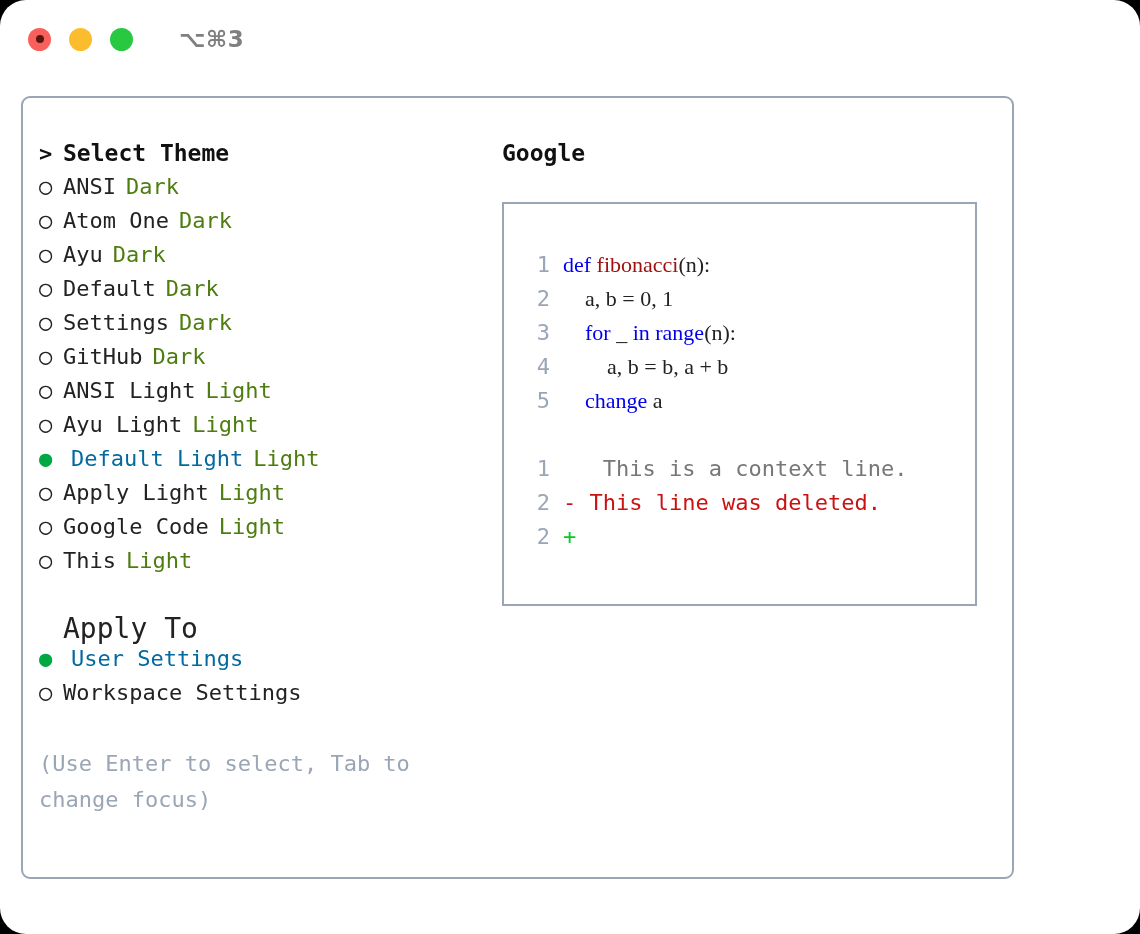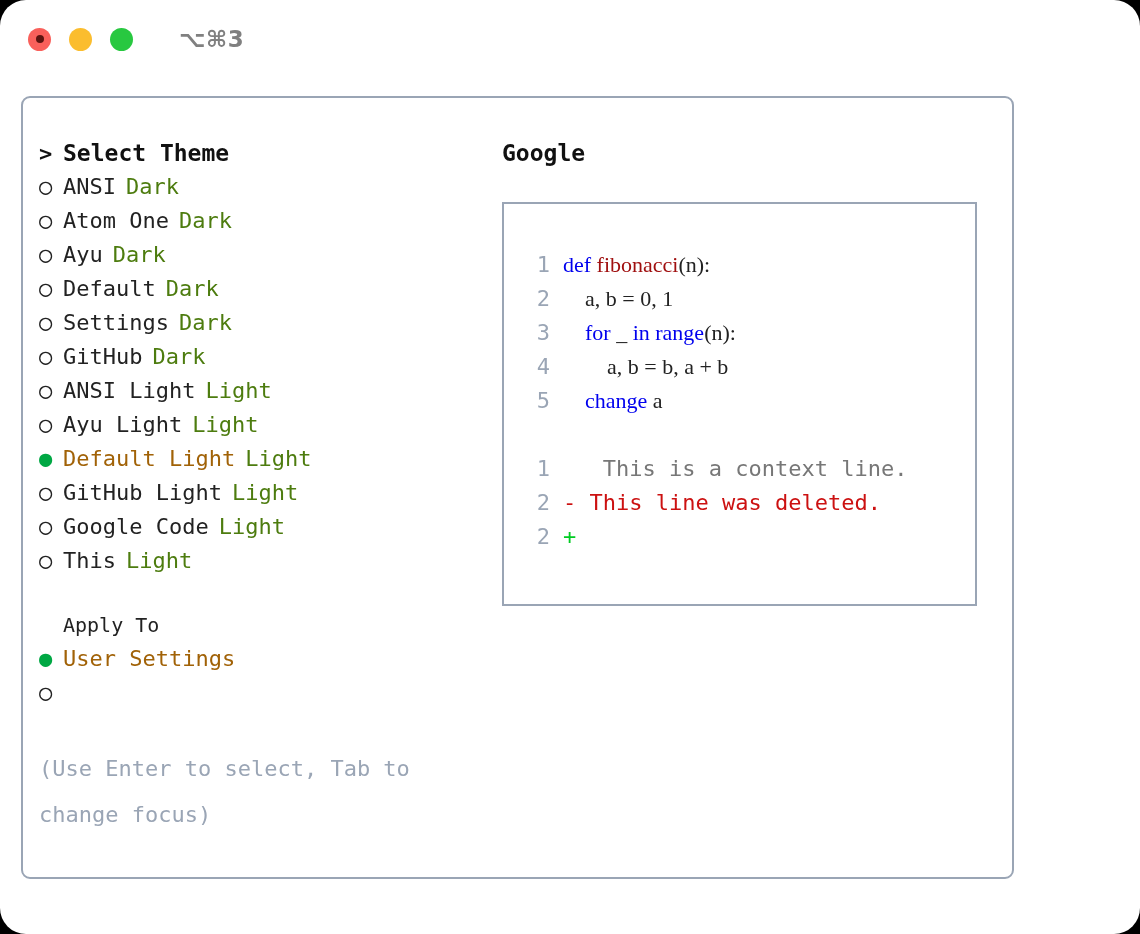--- a/index.html
+++ b/index.html
@@ -112,35 +112,35 @@
   .bullet.none   { color: transparent; }
 
   .header-row {
     font-weight: bold;
     color: #111111;
     font-size: 23px;
   }
   .header-row .bullet { color: #111111; font-weight: bold; }
 
   .label        { color: #222222; }
-  .label.sel    { color: #a16207; }
+  .label.sel    { color: #0369a1; margin-left: 8px; }
   .variant      { color: #4d7c0f; margin-left: 10px; }
 
   .section-gap  { height: 30px; }
 
   .apply-title {
     color: #222222;
-    font-size: 20px;
+    font-size: 28px;
   }
 
   .hint {
     margin-top: 32px;
     color: #9aa5b5;
     font-size: 22px;
-    line-height: 46px;
+    line-height: 36px;
     width: 412px;
   }
 
   
   .right-col {
     position: absolute;
     left: 479px;
     top: 42px;
     width: 490px;
   }
@@ -255,21 +255,21 @@
           </div>
 
           <div class="row">
             <span class="bullet filled">●</span>
             <span class="label sel">Default Light</span>
             <span class="variant">Light</span>
           </div>
 
           <div class="row">
             <span class="bullet">○</span>
-            <span class="label">GitHub Light</span>
+            <span class="label">Apply Light</span>
             <span class="variant">Light</span>
           </div>
 
           <div class="row">
             <span class="bullet">○</span>
             <span class="label">Google Code</span>
             <span class="variant">Light</span>
           </div>
 
           <div class="row">
@@ -285,20 +285,21 @@
           <div class="row">
             <span class="bullet none">○</span>
             <span class="apply-title">Apply To</span>
           </div>
           <div class="row">
             <span class="bullet filled">●</span>
             <span class="label sel">User Settings</span>
           </div>
           <div class="row">
             <span class="bullet">○</span>
+            <span class="label">Workspace Settings</span>
           </div>
         </div>
 
         <div class="hint">(Use Enter to select, Tab to change focus)</div>
       </div>
 
       <div class="right-col">
         <div class="preview-title">Google</div>
 
         <div class="preview-box">

